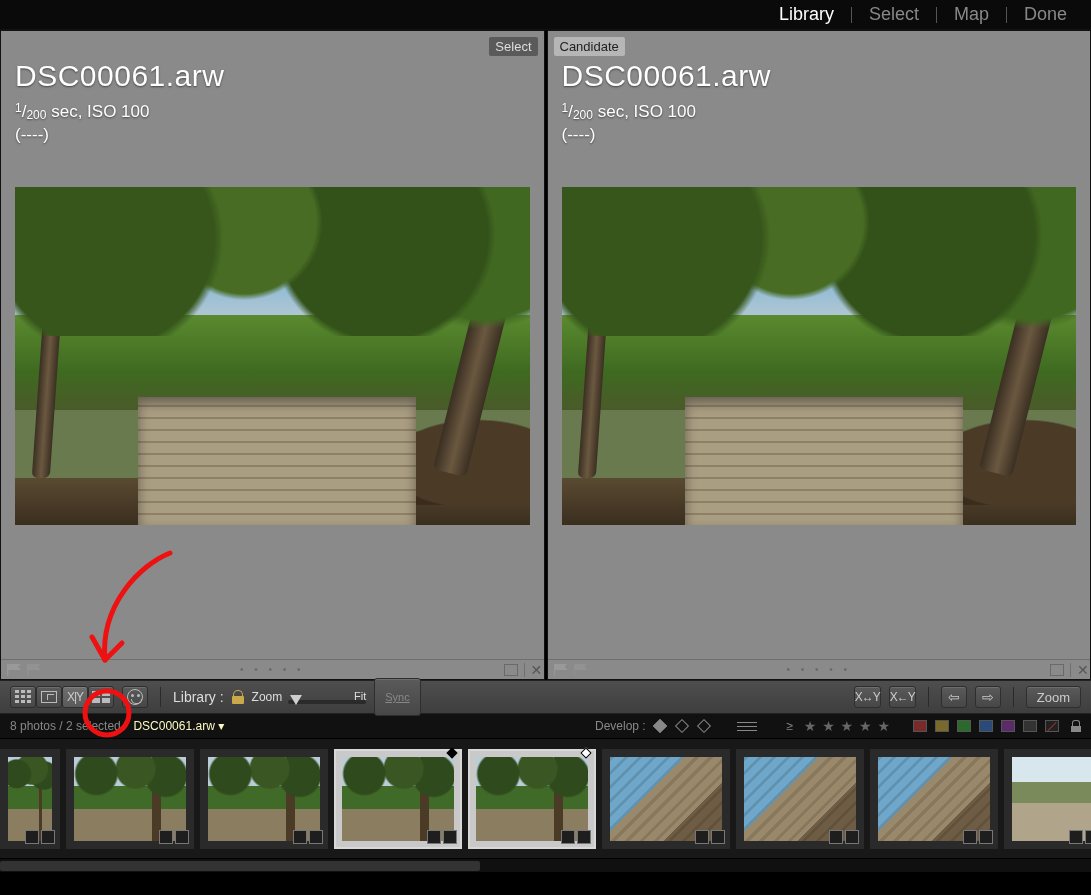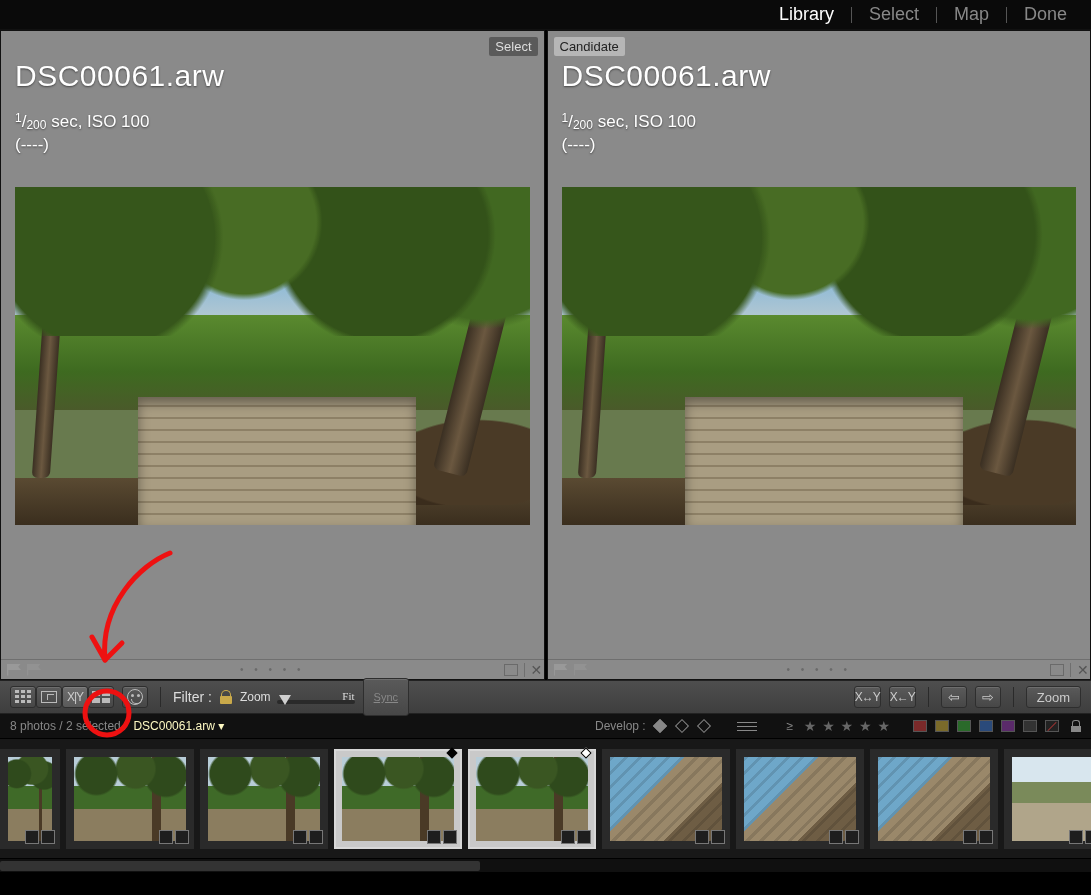--- a/index.html
+++ b/index.html
@@ -13,21 +13,21 @@
 
   
   .compare{display:flex;height:650px;background:#000;}
   .pane{flex:1;background:#8a8a8a;border:1px solid #111;position:relative;display:flex;flex-direction:column;padding:0;}
   .pane + .pane{margin-left:2px;}
   .tag{position:absolute;top:6px;padding:2px 6px;font-size:13px;border-radius:2px;}
   .tag.select{right:6px;background:#5a5a5a;color:#ddd;}
   .tag.cand{left:6px;background:#b6b6b6;color:#222;}
   .meta{position:absolute;top:28px;left:14px;color:#fff;text-shadow:0 1px 2px rgba(0,0,0,.5);}
   .meta .fn{font-size:30px;font-weight:400;letter-spacing:.5px;}
-  .meta .lines{font-size:17px;margin-top:18px;line-height:1.3;}
+  .meta .lines{font-size:17px;margin-top:8px;line-height:1.3;}
   .meta sup{font-size:12px;vertical-align:5px;}
   .meta sub{font-size:12px;vertical-align:-2px;}
   .photo{margin:156px 14px 0 14px;height:338px;background:#687a4e;position:relative;overflow:hidden;border:0;}
   .sky{position:absolute;left:0;right:0;top:0;height:40%;
     background:linear-gradient(180deg,#cfe5f2 0%,#7fb5d8 60%,#b7c9d2 100%);}
   .sky::after{content:"";position:absolute;inset:0;
     background:radial-gradient(ellipse 60px 30px at 20% 40%,rgba(255,255,255,.9),transparent 70%),
                radial-gradient(ellipse 90px 40px at 60% 30%,rgba(255,255,255,.8),transparent 70%),
                radial-gradient(ellipse 70px 30px at 85% 50%,rgba(255,255,255,.85),transparent 70%);}
   .grass{position:absolute;left:0;right:0;top:38%;height:28%;
@@ -233,25 +233,25 @@
       </div>
     <div class="tb-btn">
         <span class="survey-icn"></span>
       </div>
   </div>
   <div class="tb-btn">
       <span class="face-icn"></span>
     </div>
   <div class="tb-sep"></div>
 
-  <span style="font-size:14px;color:#ddd;">Filter :</span>
+  <span style="font-size:14px;color:#ddd;">Library :</span>
   <span class="lock-icn"></span>
   <div class="zoom-ctl">
     <span>Zoom</span>
-    <div style="text-align:right;font-family:Liberation Serif, serif;">
+    <div style="text-align:right;">
       <div style="font-size:11px;color:#ddd;text-align:right;margin-bottom:-2px;">Fit</div>
       <div class="zoom-track">
           <span class="zoom-thumb"></span>
         </div>
     </div>
   </div>
   <div class="tb-btn sync-btn">Sync</div>
 
   <div class="spacer"></div>
 

